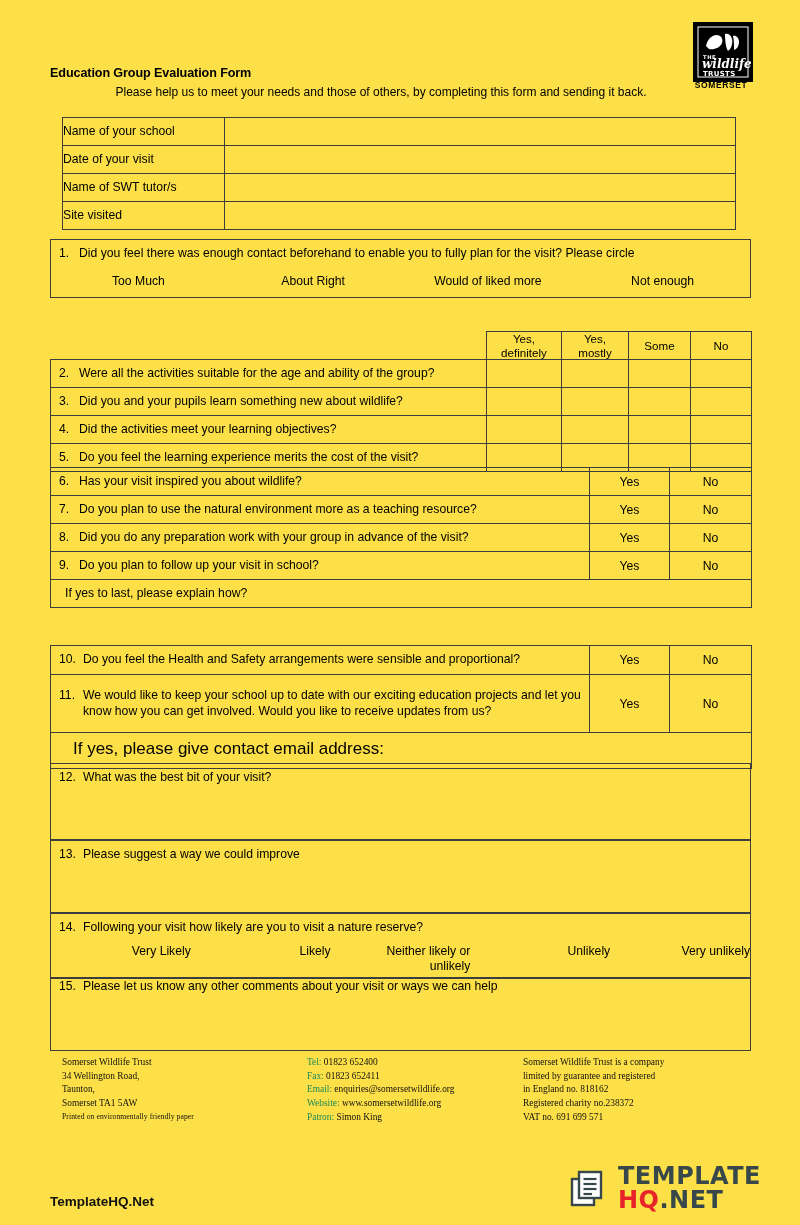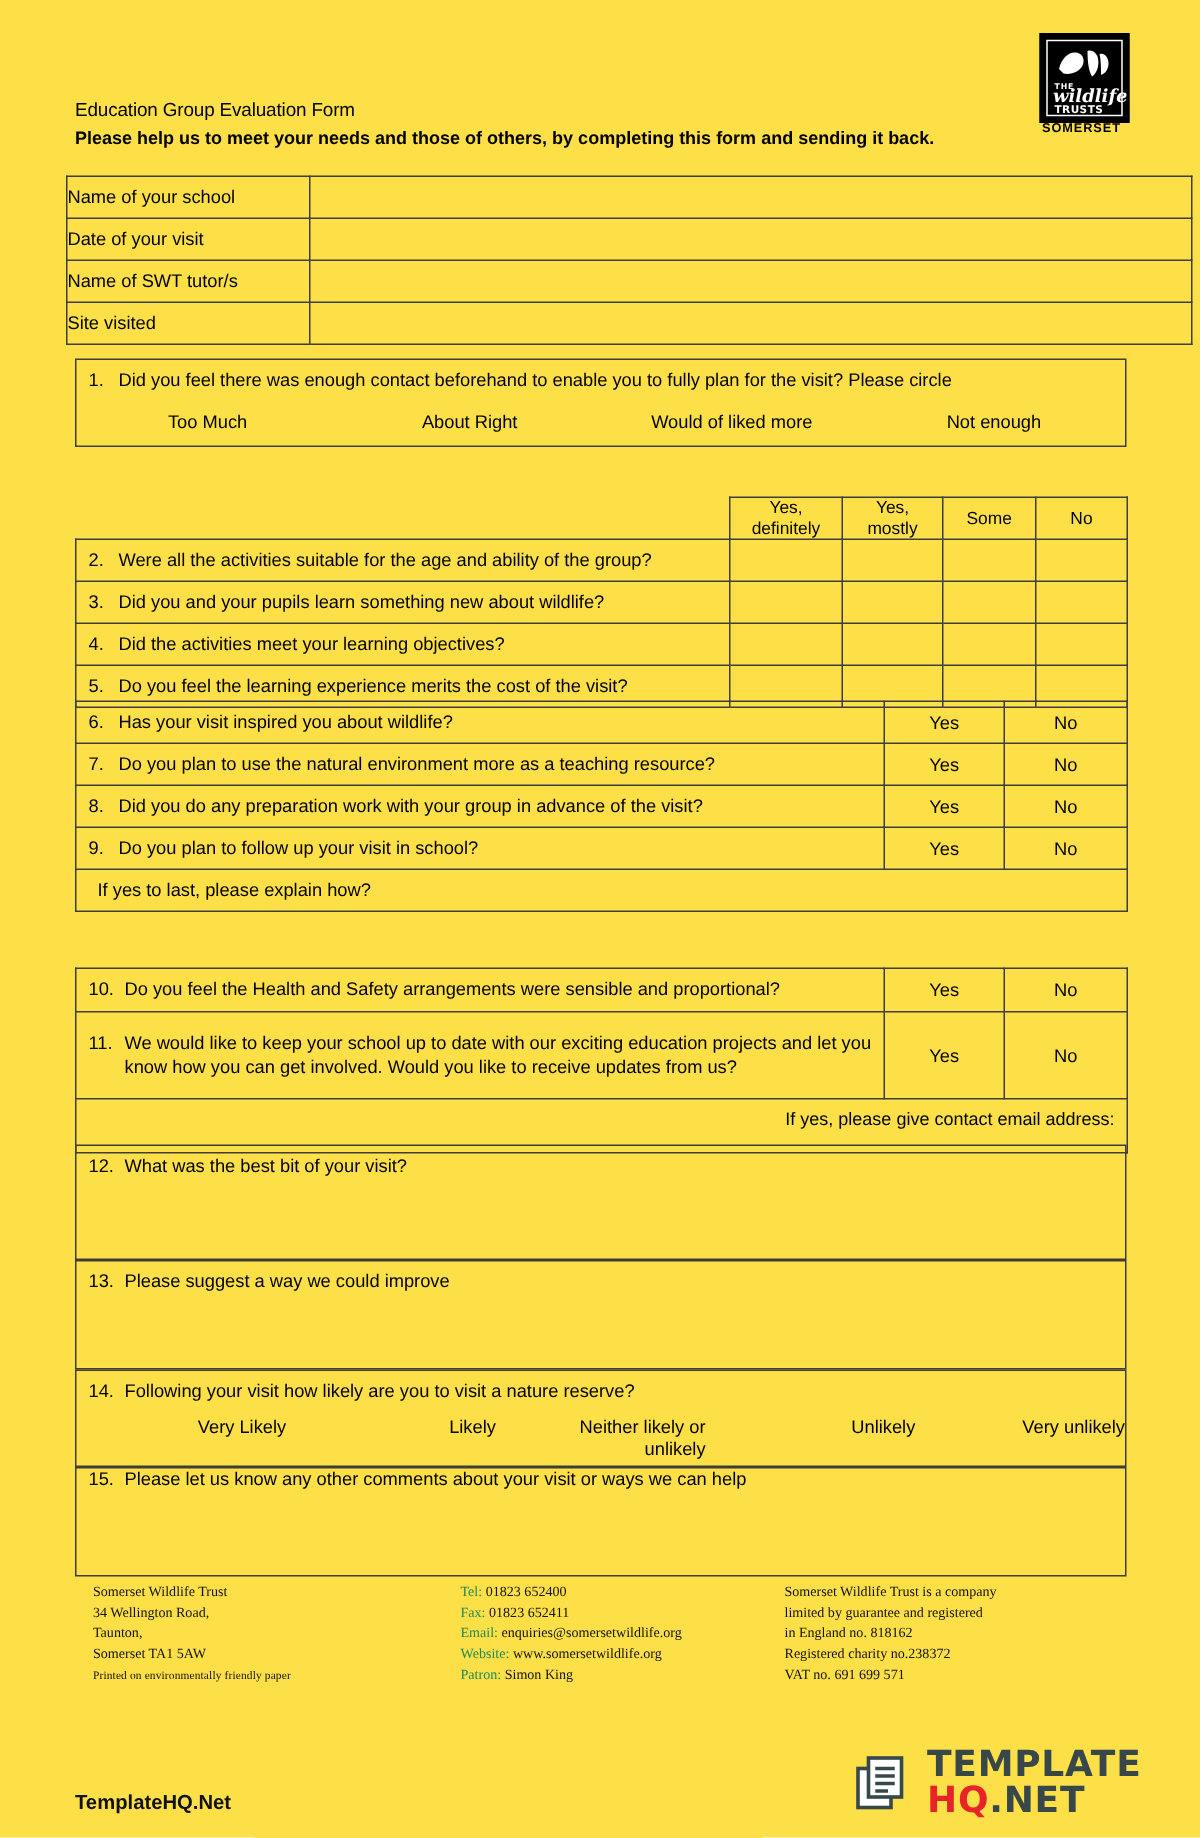--- a/index.html
+++ b/index.html
@@ -44,30 +44,30 @@
     font-weight: bold;
     letter-spacing: 0.6px;
     color: #000;
   }
 
   .form-title {
     position: absolute;
     left: 50px;
     top: 66px;
     font-size: 12.6px;
-    font-weight: normal;
+    font-weight: bold;
     letter-spacing: -0.1px;
   }
   .intro-line1 {
     position: absolute;
     left: 50px;
     top: 85px;
     width: 662px;
+    text-align: center;
     font-size: 12px;
-    font-weight: bold;
   }
   .intro-line2 {
     position: absolute;
     left: 50px;
     top: 100px;
     width: 662px;
     text-align: center;
     font-size: 12px;
   }
   .link {
@@ -98,21 +98,21 @@
     line-height: 1.3;
   }
   .qnum {
     flex: 0 0 auto;
     min-width: 20px;
   }
   .qnum-wide { min-width: 24px; }
   .qtext { flex: 1 1 auto; }
 
   
-  #school-table { left: 44px; top: 117px; width: 751px; }
+  #school-table { left: 62px; top: 117px; width: 674px; }
   #school-table td { height: 27px; }
   #school-table td.lbl { width: 161px; }
 
   
   #q1-box {
     position: absolute;
     left: 50px;
     top: 239px;
     width: 701px;
     height: 59px;
@@ -149,21 +149,21 @@
   #yesno-table { left: 50px; top: 467px; width: 701px; }
   #yesno-table td { height: 27px; }
   .yn { width: 80px; text-align: center; font-size: 12.2px; }
   #explain-cell { height: 67px; vertical-align: top; }
   .explain-txt { padding: 6px 8px 0 14px; font-size: 12.2px; }
 
   
   #q1011-table { left: 50px; top: 645px; width: 701px; }
   .tall-q { height: 57px; }
   #email-cell { height: 35px; vertical-align: top; }
-  .email-txt { padding: 6px 8px 0 22px; font-size: 12px; text-align: right; }
+  .email-txt { padding: 6px 8px 0 22px; font-size: 17px; }
 
   
   .freebox {
     position: absolute;
     left: 50px;
     width: 701px;
     border: 1px solid #3d3d3d;
     box-sizing: border-box;
     font-size: 12.2px;
   }

